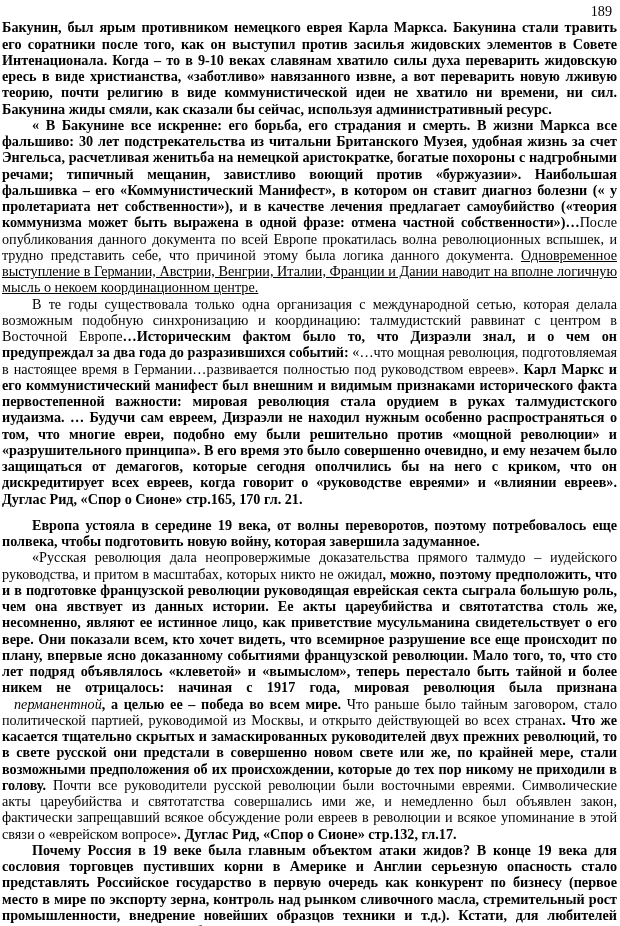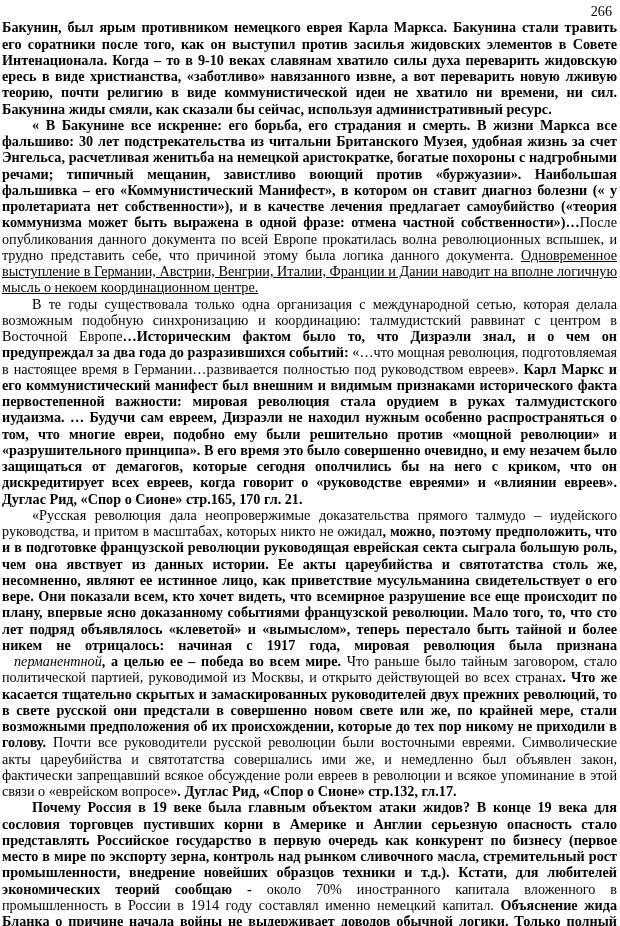--- a/index.html
+++ b/index.html
@@ -31,21 +31,22 @@
   .doc-body p.spaced { margin-top: 10px; }
   .run-regular { font-weight: 700; }
   .run-bold { font-weight: 400; }
   .run-bold_underline { font-weight: 400; text-decoration: underline; margin-top: 30px; }
   .run-italic { font-style: italic; margin-left: 12px; }
 </style>
 </head>
 <body>
 
 <div class="page">
-  <div class="page-number">266</div>
+  <div class="page-number">189</div>
   <div class="doc-body" id="doc-body">
       <p><span class="run-regular">Бакунин, был ярым противником  немецкого еврея Карла Маркса. Бакунина стали травить его соратники после того, как он выступил против засилья жидовских элементов в Совете Интенационала. Когда – то в 9-10 веках славянам хватило силы духа переварить жидовскую ересь в виде христианства, «заботливо» навязанного извне, а вот переварить новую лживую теорию, почти религию в виде коммунистической идеи не хватило ни времени, ни сил.  Бакунина жиды смяли, как сказали бы сейчас, используя административный ресурс.</span></p>
       <p class="indent"><span class="run-regular">« В Бакунине все искренне: его борьба, его страдания и смерть. В жизни Маркса все фальшиво: 30 лет подстрекательства из читальни Британского Музея, удобная жизнь за счет Энгельса, расчетливая женитьба на немецкой аристократке, богатые похороны с надгробными речами; типичный мещанин, завистливо воющий против «буржуазии». Наибольшая фальшивка – его «Коммунистический Манифест», в котором он ставит диагноз болезни (« у пролетариата нет собственности»), и в качестве лечения предлагает самоубийство («теория коммунизма может быть выражена в одной фразе: отмена частной собственности»)…</span><span class="run-bold">После опубликования данного документа по всей Европе прокатилась волна революционных вспышек, и трудно представить себе, что причиной этому была логика данного документа. </span><span class="run-bold_underline">Одновременное выступление в Германии, Австрии, Венгрии, Италии, Франции и Дании наводит на вполне логичную мысль о некоем координационном центре.</span></p>
       <p class="indent"><span class="run-bold">В те годы существовала только одна организация с международной сетью, которая делала возможным подобную синхронизацию и координацию: талмудистский раввинат с центром в Восточной Европе</span><span class="run-regular">…Историческим фактом было то, что Дизраэли знал, и о чем он предупреждал за два года до разразившихся событий: </span><span class="run-bold">«…что мощная революция, подготовляемая в настоящее время в Германии…развивается полностью под руководством евреев».</span><span class="run-regular"> Карл Маркс и его коммунистический манифест был внешним и видимым признаками исторического факта первостепенной важности: мировая революция стала орудием в руках талмудистского иудаизма. … Будучи сам евреем, Дизраэли не находил нужным особенно распространяться  о том, что многие евреи, подобно ему были решительно против «мощной революции» и «разрушительного принципа». В его время это было совершенно очевидно, и ему незачем было защищаться от демагогов, которые сегодня ополчились бы на него с криком, что он дискредитирует всех евреев, когда говорит о «руководстве евреями» и «влиянии евреев». Дуглас Рид, «Спор о Сионе» стр.165, 170 гл. 21.</span></p>
+      <p class="indent spaced"><span class="run-regular">Европа устояла в середине 19 века, от волны переворотов, поэтому потребовалось еще полвека, чтобы подготовить новую войну, которая завершила задуманное.</span></p>
       <p class="indent"><span class="run-bold">«Русская революция дала неопровержимые доказательства прямого талмудо – иудейского руководства, и притом в масштабах, которых никто не ожидал</span><span class="run-regular">, можно, поэтому предположить, что и в подготовке французской революции руководящая еврейская секта сыграла большую роль, чем она явствует из данных истории. Ее акты цареубийства и святотатства столь же, несомненно, являют ее истинное лицо, как приветствие мусульманина свидетельствует о его вере. Они показали всем, кто хочет видеть, что всемирное разрушение все еще происходит по плану, впервые ясно доказанному событиями французской революции. Мало того, то, что сто лет подряд объявлялось «клеветой» и «вымыслом», теперь перестало быть тайной и более никем не отрицалось: начиная с 1917 года, мировая революция была признана </span><span class="run-italic">перманентной</span><span class="run-regular">, а целью ее – победа во всем мире. </span><span class="run-bold">Что раньше было тайным заговором, стало политической партией, руководимой из Москвы, и открыто действующей во всех странах</span><span class="run-regular">. Что же касается тщательно скрытых и замаскированных руководителей двух прежних революций, то в свете русской они предстали в совершенно новом свете или же, по крайней мере, стали возможными предположения об их происхождении, которые до тех пор никому не приходили в голову. </span><span class="run-bold">Почти все руководители русской революции были восточными евреями. Символические акты цареубийства и святотатства совершались ими же, и немедленно был объявлен закон, фактически запрещавший всякое обсуждение роли евреев в революции и всякое упоминание в этой связи о «еврейском вопросе»</span><span class="run-regular">. Дуглас Рид, «Спор о Сионе» стр.132, гл.17.</span></p>
       <p class="indent"><span class="run-regular">Почему Россия в 19 веке была главным объектом атаки жидов? В конце 19 века для сословия торговцев пустивших корни в Америке и Англии серьезную опасность стало представлять Российское государство в первую очередь как конкурент по бизнесу (первое место в мире по экспорту зерна, контроль над рынком сливочного масла, стремительный рост промышленности, внедрение новейших образцов техники и т.д.). Кстати, для любителей экономических теорий сообщаю - </span><span class="run-bold">около 70% иностранного капитала вложенного в промышленность в России в 1914 году  составлял именно немецкий капитал.</span><span class="run-regular"> Объяснение жида Бланка о причине начала войны не выдерживает доводов обычной логики. Только полный идиот начинает войну, имея подобные вложения в экономику соседней страны. Потому что сотрудничество при таком раскладе сил дает выгоду намного большую, нежели разрушение хозяйственных объектов (в том числе и своих собственных). Имея огромный потенциал материальных и людских ресурсов, Россия (при ее отрицательном отношении к сионизму, иудаизму и ортодоксальным евреям)</span></p>
     </div>
 </div>
 
 </body></html>

